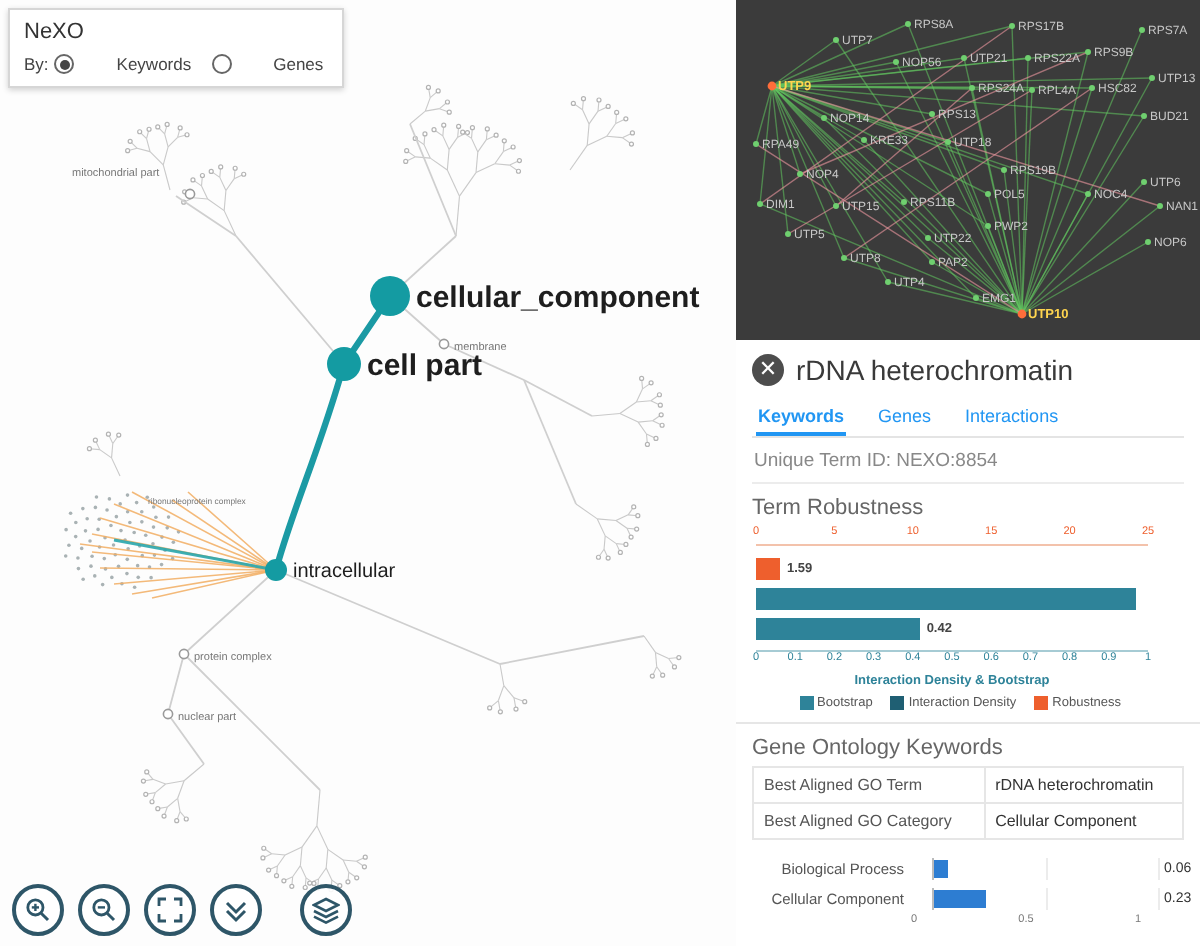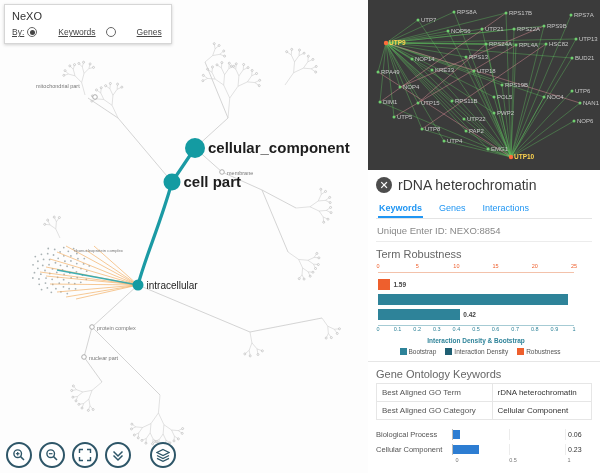--- a/index.html
+++ b/index.html
@@ -24,21 +24,21 @@
 
   
   .search-card{position:absolute;left:4px;top:4px;width:168px;background:#fff;
     border:1px solid #d6d6d6;box-shadow:0 1px 3px rgba(0,0,0,.18);padding:5px 7px 6px;box-sizing:border-box;}
   .search-title{font-size:11px;font-weight:400;color:#333;}
   .search-row{display:flex;align-items:center;border:1px solid #ddd;margin-top:4px;padding:2px 3px;gap:2px;}
   .search-row input{border:none;outline:none;flex:1;min-width:0;font-size:8px;color:#333;
     font-family:"Liberation Sans",sans-serif;}
   .search-row input::placeholder{color:#aaa;}
   .sicon{width:12px;height:12px;color:#888;flex:0 0 auto;background:none;border:none;padding:0;display:flex;}
-  .radio-row{display:flex;align-items:flex-start;margin-top:5px;font-size:8.5px;color:#444;gap:3px;text-decoration:underline;}
+  .radio-row{display:flex;align-items:flex-start;margin-top:5px;font-size:8.5px;color:#444;gap:3px;}
   .radio{width:8px;height:8px;border:1px solid #666;border-radius:50%;display:inline-block;position:relative;flex:0 0 auto;}
   .radio.sel::after{content:"";position:absolute;left:1.5px;top:1.5px;right:1.5px;bottom:1.5px;background:#444;border-radius:50%;}
   .radio-lbl{margin-right:7px;margin-left:18px;}
 
   
   .tree-toolbar{position:absolute;left:6px;bottom:5px;display:flex;gap:7px;align-items:center;}
   .tbtn{width:26px;height:26px;border:2px solid #2e5668;border-radius:50%;background:rgba(255,255,255,.9);
     display:flex;align-items:center;justify-content:center;padding:0;color:#2e5668;box-sizing:border-box;}
   .tbtn.last{margin-left:12px;}
 
@@ -80,21 +80,21 @@
   .legend{display:flex;justify-content:center;gap:9px;margin-top:4px;width:204px;}
   .leg-item{display:flex;align-items:center;font-size:6.5px;color:#555;gap:2px;}
   .leg-sw{width:7px;height:7px;display:inline-block;}
 
   .go-table{width:100%;border-collapse:collapse;margin-top:2px;}
   .go-table td{border:1px solid #e6e6e6;font-size:8px;color:#555;padding:4px 5px;}
   .go-table td.val{color:#333;}
 
   .sc{margin-top:7px;}
   .sc-row{display:flex;align-items:center;height:15px;}
-  .sc-label{width:76px;text-align:left;font-size:7.5px;color:#555;padding-right:0;flex:0 0 auto;}
+  .sc-label{width:76px;text-align:right;font-size:7.5px;color:#555;padding-right:14px;flex:0 0 auto;}
   .sc-plot{position:relative;width:112px;height:11px;border-left:1px solid #bbb;flex:0 0 auto;}
   .sc-grid{position:absolute;top:0;bottom:0;width:1px;background:#ececec;}
   .sc-bar{position:absolute;left:0;top:1px;height:9px;background:#2d7dd2;}
   .sc-val{font-size:7px;color:#333;margin-left:3px;}
   .sc-axis{position:relative;height:8px;margin-left:81px;width:112px;font-size:5.5px;color:#777;}
   .sc-axis span{position:absolute;transform:translateX(-50%);}
 </style>
 </head>
 <body>
 
@@ -697,21 +697,21 @@
       <button class="close-btn">✕</button>
       <span class="d-title">rDNA heterochromatin</span>
     </div>
 
     <div class="tabs">
       <span class="tab active">Keywords</span>
       <span class="tab">Genes</span>
       <span class="tab">Interactions</span>
     </div>
 
-    <div class="term-id">Unique Enter ID: NEXO:8854</div>
+    <div class="term-id">Unique Term ID: NEXO:8854</div>
 
     <div class="sec-title">Term Robustness</div>
 
     <div class="rc">
       <div class="rc-axis top" id="rc-top">
           <span style="left: 0px;">0</span>
           <span style="left: 39.2px;">5</span>
           <span style="left: 78.4px;">10</span>
           <span style="left: 117.6px;">15</span>
           <span style="left: 156.8px;">20</span>

